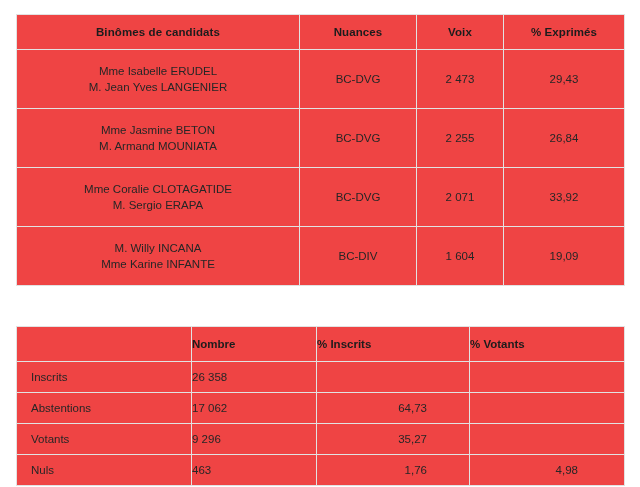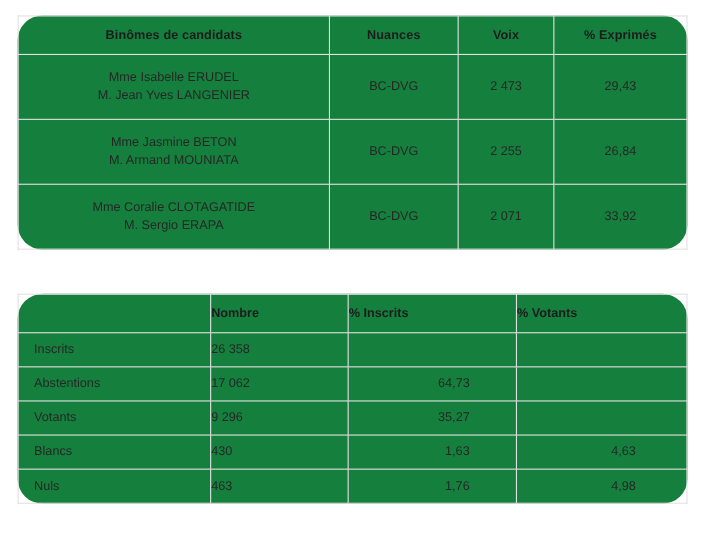--- a/index.html
+++ b/index.html
@@ -17,22 +17,21 @@
   .page {
     width: 640px;
     height: 487px;
     box-sizing: border-box;
     padding: 14px 16px 0 16px;
   }
   table {
     border-collapse: collapse;
     table-layout: fixed;
     width: 608px;
-    background: #15803d;
-    border-radius: 23px;
+    background: #ef4444;
   }
   table td, table th {
     border: 1px solid #e2e2e2;
     padding: 0;
     font-weight: normal;
     vertical-align: middle;
   }
 
   
   .candidates col.c-names   { width: 283px; }
@@ -142,20 +141,29 @@
         <td>26,84</td>
       </tr>
       <tr>
         <td class="names">
           <span class="line">Mme Coralie CLOTAGATIDE</span>
           <span class="line">M. Sergio ERAPA</span>
         </td>
         <td>BC-DVG</td>
         <td>2 071</td>
         <td>33,92</td>
+      </tr>
+      <tr>
+        <td class="names">
+          <span class="line">M. Willy INCANA</span>
+          <span class="line">Mme Karine INFANTE</span>
+        </td>
+        <td>BC-DIV</td>
+        <td>1 604</td>
+        <td>19,09</td>
       </tr>
     </tbody>
   </table>
 
   <div class="results-wrap">
     <table class="results">
       <colgroup>
         <col class="r-label">
           <col class="r-nb">
           <col class="r-ins">
@@ -182,26 +190,20 @@
           <td class="pct">64,73</td>
           <td class="pct2"></td>
         </tr>
         <tr>
           <td class="label">Votants</td>
           <td class="num">9 296</td>
           <td class="pct">35,27</td>
           <td class="pct2"></td>
         </tr>
         <tr>
-          <td class="label">Blancs</td>
-          <td class="num">430</td>
-          <td class="pct">1,63</td>
-          <td class="pct2">4,63</td>
-        </tr>
-        <tr>
           <td class="label">Nuls</td>
           <td class="num">463</td>
           <td class="pct">1,76</td>
           <td class="pct2">4,98</td>
         </tr>
 
       </tbody>
     </table>
   </div>
 

